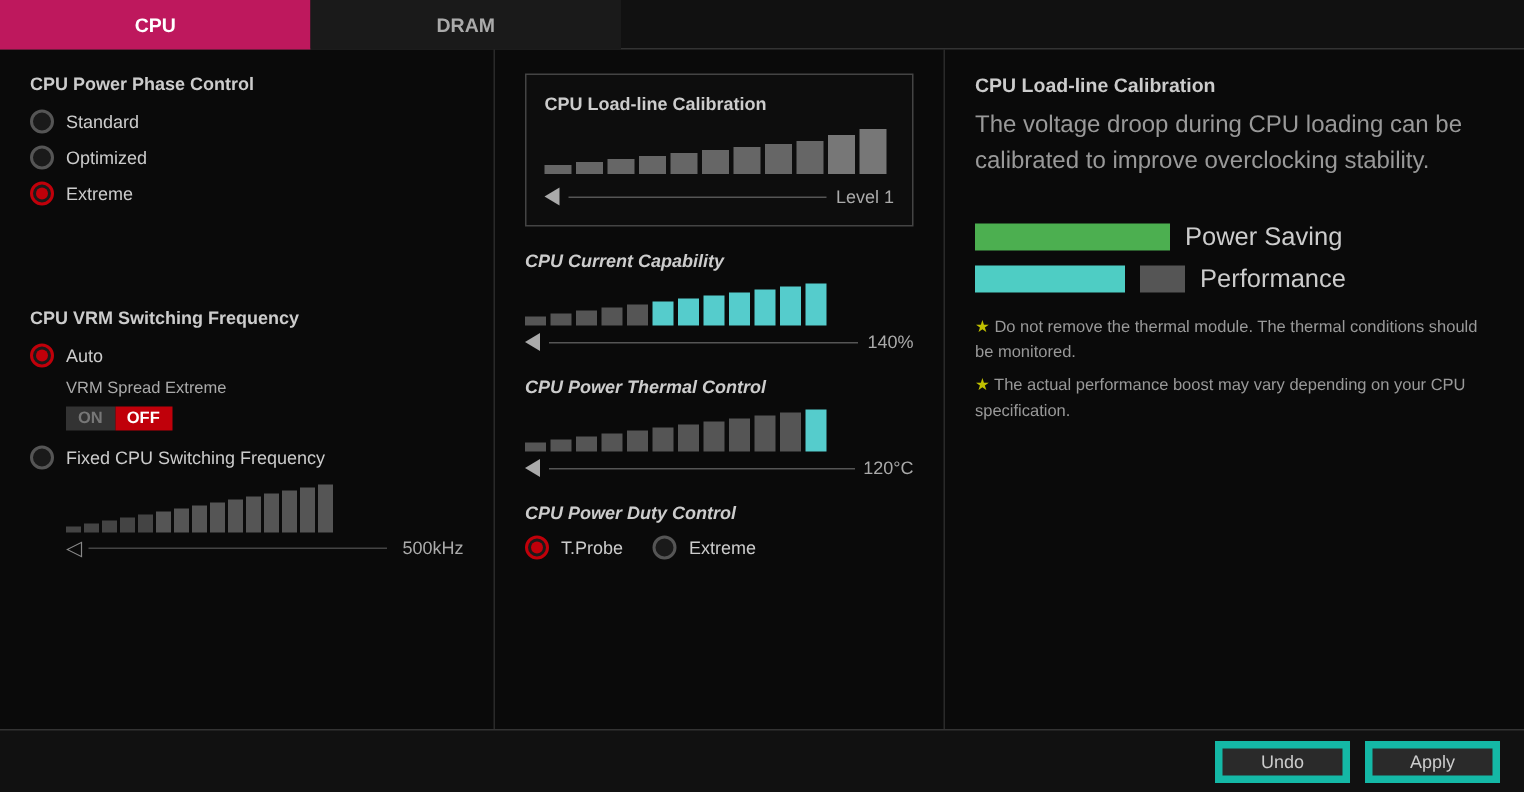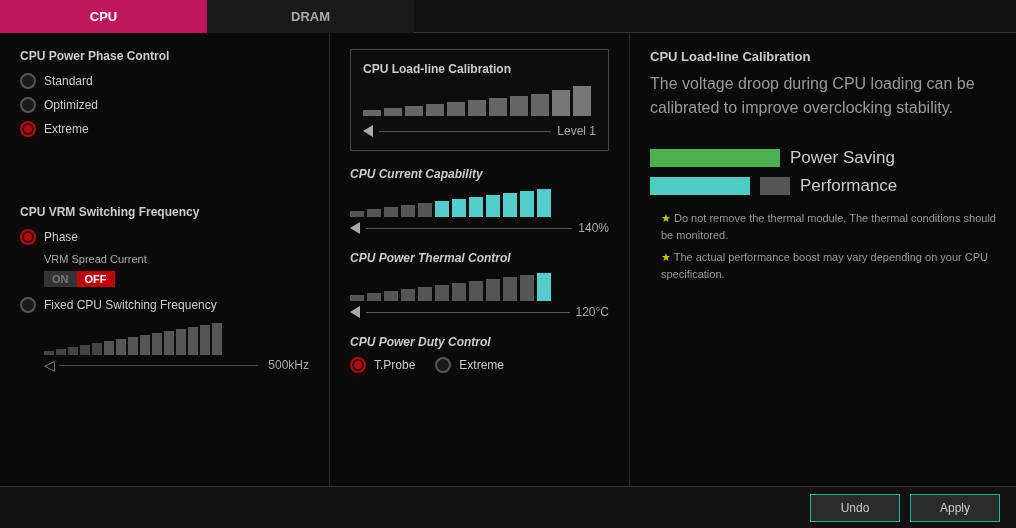--- a/index.html
+++ b/index.html
@@ -272,21 +272,20 @@
       background: #555;
     }
 
     .bar-label {
       color: #ccc;
       font-size: 17px;
     }
 
     .notes {
       margin-top: 14px;
-      margin-left: 11px;
     }
 
     .note-item {
       color: #999;
       font-size: 11px;
       margin-bottom: 6px;
       line-height: 1.5;
     }
 
     
@@ -298,21 +297,21 @@
       align-items: center;
       justify-content: flex-end;
       padding: 0 16px;
       gap: 10px;
     }
 
     .bottom-btn {
       width: 90px;
       height: 28px;
       background: #2a2a2a;
-      border: 1px solid #14b8a6;
+      border: 5px solid #14b8a6;
       color: #ccc;
       font-size: 12px;
       cursor: pointer;
       display: flex;
       align-items: center;
       justify-content: center;
     }
 
     
     .pyramid {
@@ -346,25 +345,25 @@
         <div class="radio-circle selected"></div>
         <span class="radio-label">Extreme</span>
       </div>
     </div>
 
     <div class="divider-space"></div>
 
     <div class="section-title">CPU VRM Switching Frequency</div>
     <div class="radio-item" style="margin-bottom:8px;">
       <div class="radio-circle selected"></div>
-      <span class="radio-label">Phase</span>
+      <span class="radio-label">Auto</span>
     </div>
 
     <div class="toggle-row">
-      <span style="color:#aaa;font-size:11px;margin-right:8px;">VRM Spread Current</span>
+      <span style="color:#aaa;font-size:11px;margin-right:8px;">VRM Spread Extreme</span>
     </div>
     <div style="margin-left:24px;display:flex;gap:0;margin-bottom:10px;">
       <button class="toggle-btn toggle-on">ON</button>
       <button class="toggle-btn toggle-off">OFF</button>
     </div>
 
     <div class="radio-item" style="margin-bottom:6px;">
       <div class="radio-circle"></div>
       <span class="radio-label">Fixed CPU Switching Frequency</span>
     </div>

